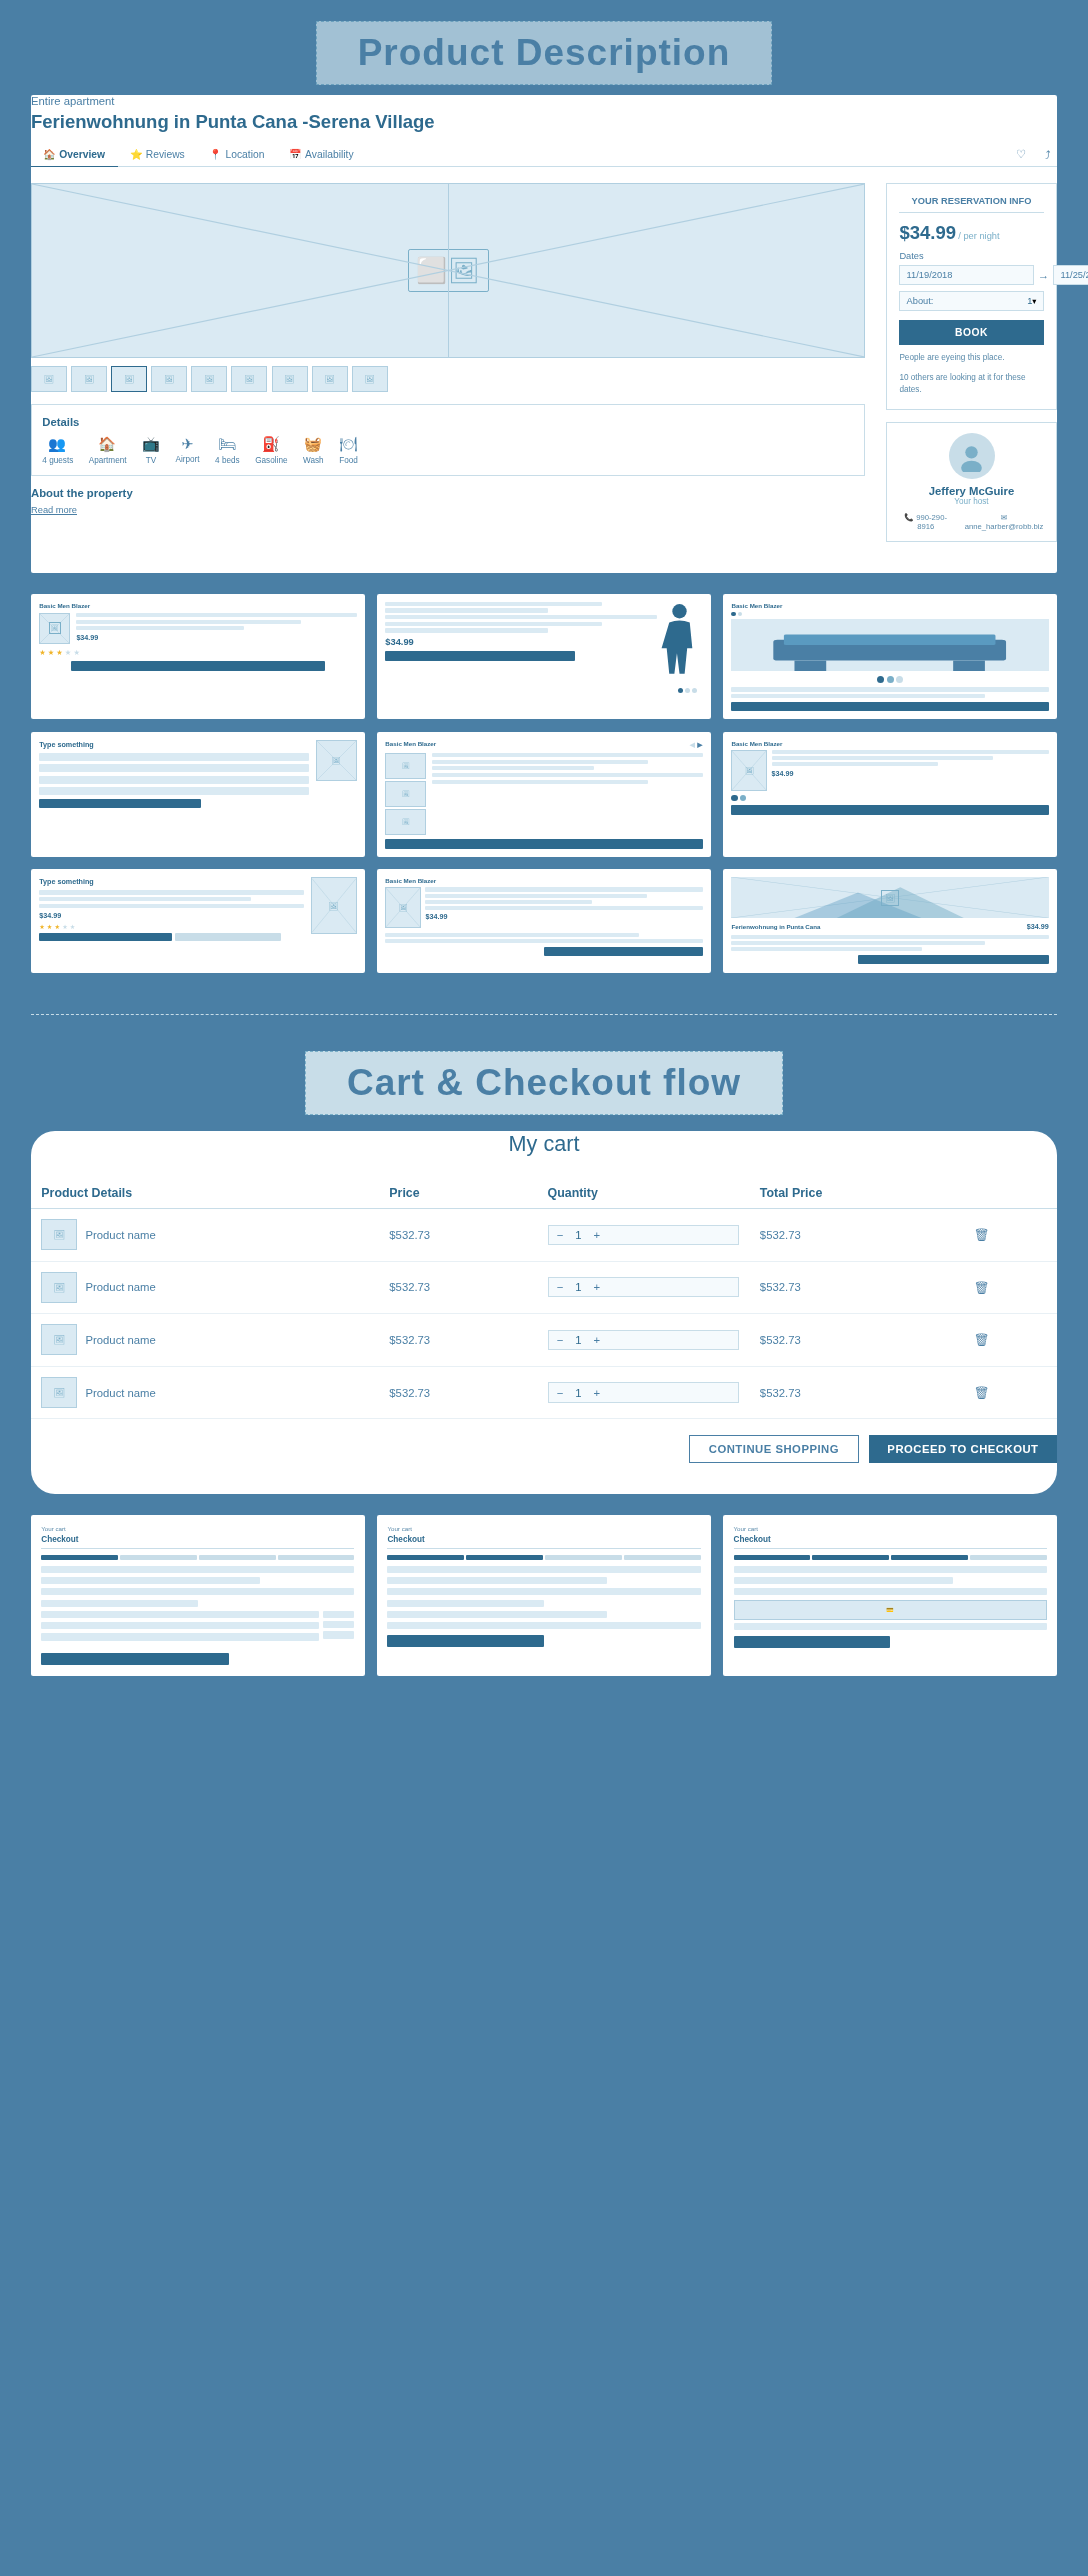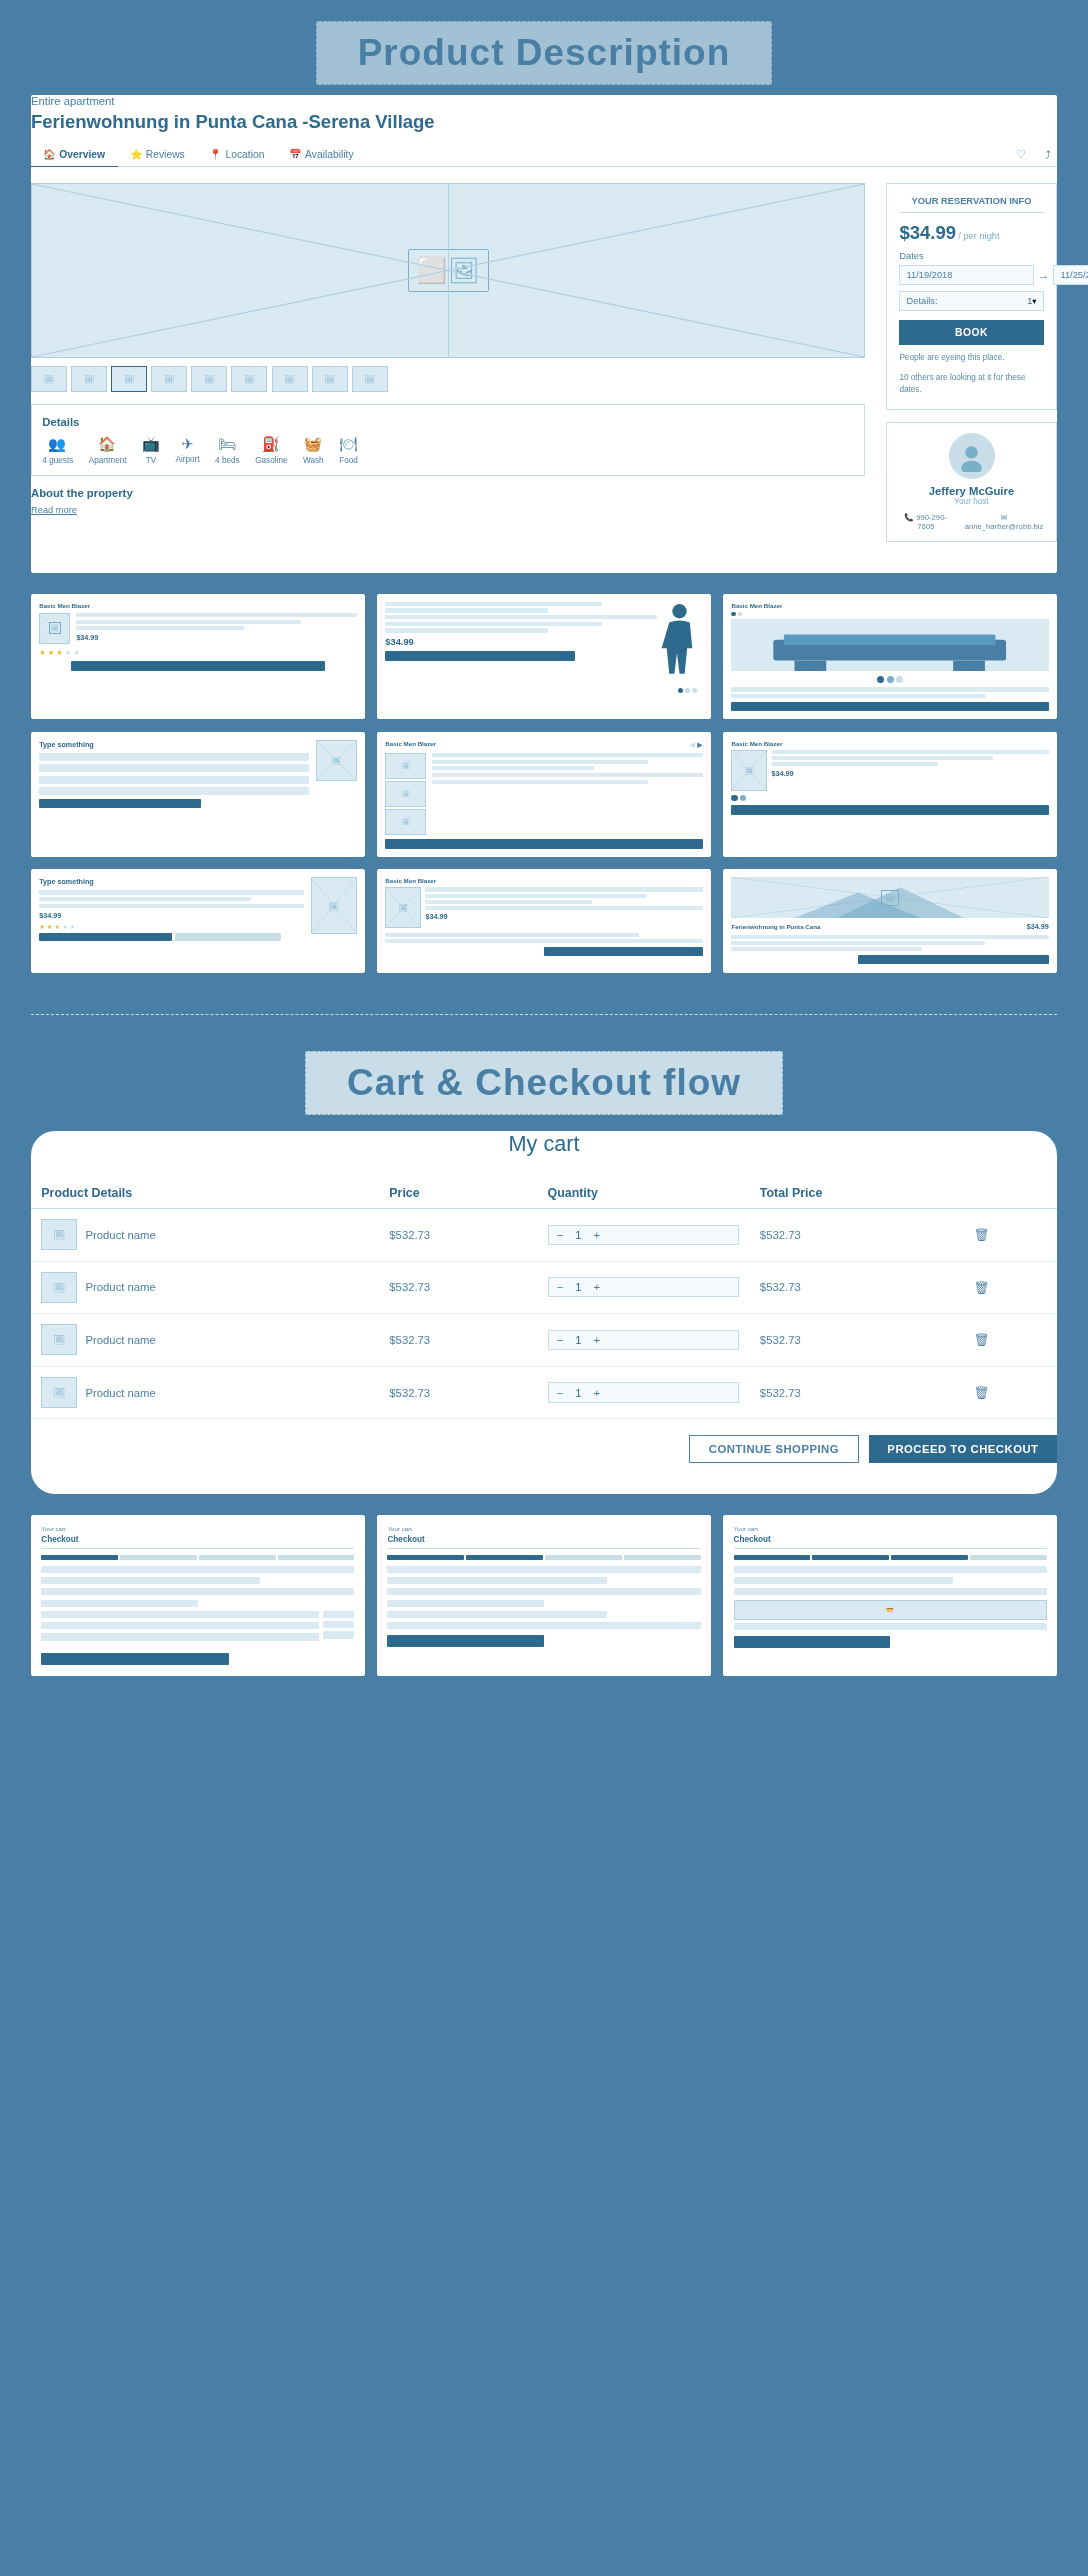--- a/index.html
+++ b/index.html
@@ -697,40 +697,40 @@
           <span class="price-per-night">$34.99</span>
           <span class="per-night">/ per night</span>
         </div>
         <div class="dates-label">Dates</div>
         <div class="dates-row">
           <input class="date-input" type="text" value="11/19/2018" style="">
           <span class="date-arrow">→</span>
           <input class="date-input" type="text" value="11/25/2018" style="">
         </div>
         <div class="guests-row">
-          <span class="guests-label">Details:</span>
+          <span class="guests-label">About:</span>
           <span class="guests-select">1</span>
           <span>▾</span>
         </div>
         <button class="book-btn">BOOK</button>
         <p class="eyeing-text">People are eyeing this place.</p>
         <p class="eyeing-text">10 others are looking at it for these dates.</p>
       </div>
 
       <div class="host-panel">
         <div class="host-avatar">
           <svg width="31" height="31" viewBox="0 0 60 60">
             <circle cx="30" cy="22" r="12" fill="#7aafc8"></circle>
             <ellipse cx="30" cy="52" rx="20" ry="14" fill="#7aafc8"></ellipse>
           </svg>
         </div>
         <div class="host-name">Jeffery McGuire</div>
         <div class="host-subtitle">Your host</div>
         <div class="host-contact">
-          <span>📞 990-290-7605</span>
+          <span>📞 990-290-8916</span>
           <span>✉ anne_harber@robb.biz</span>
         </div>
       </div>
     </div>
   </div>
 </div>
 
 <div class="wireframe-grid">
 
   <div class="wireframe-card">

